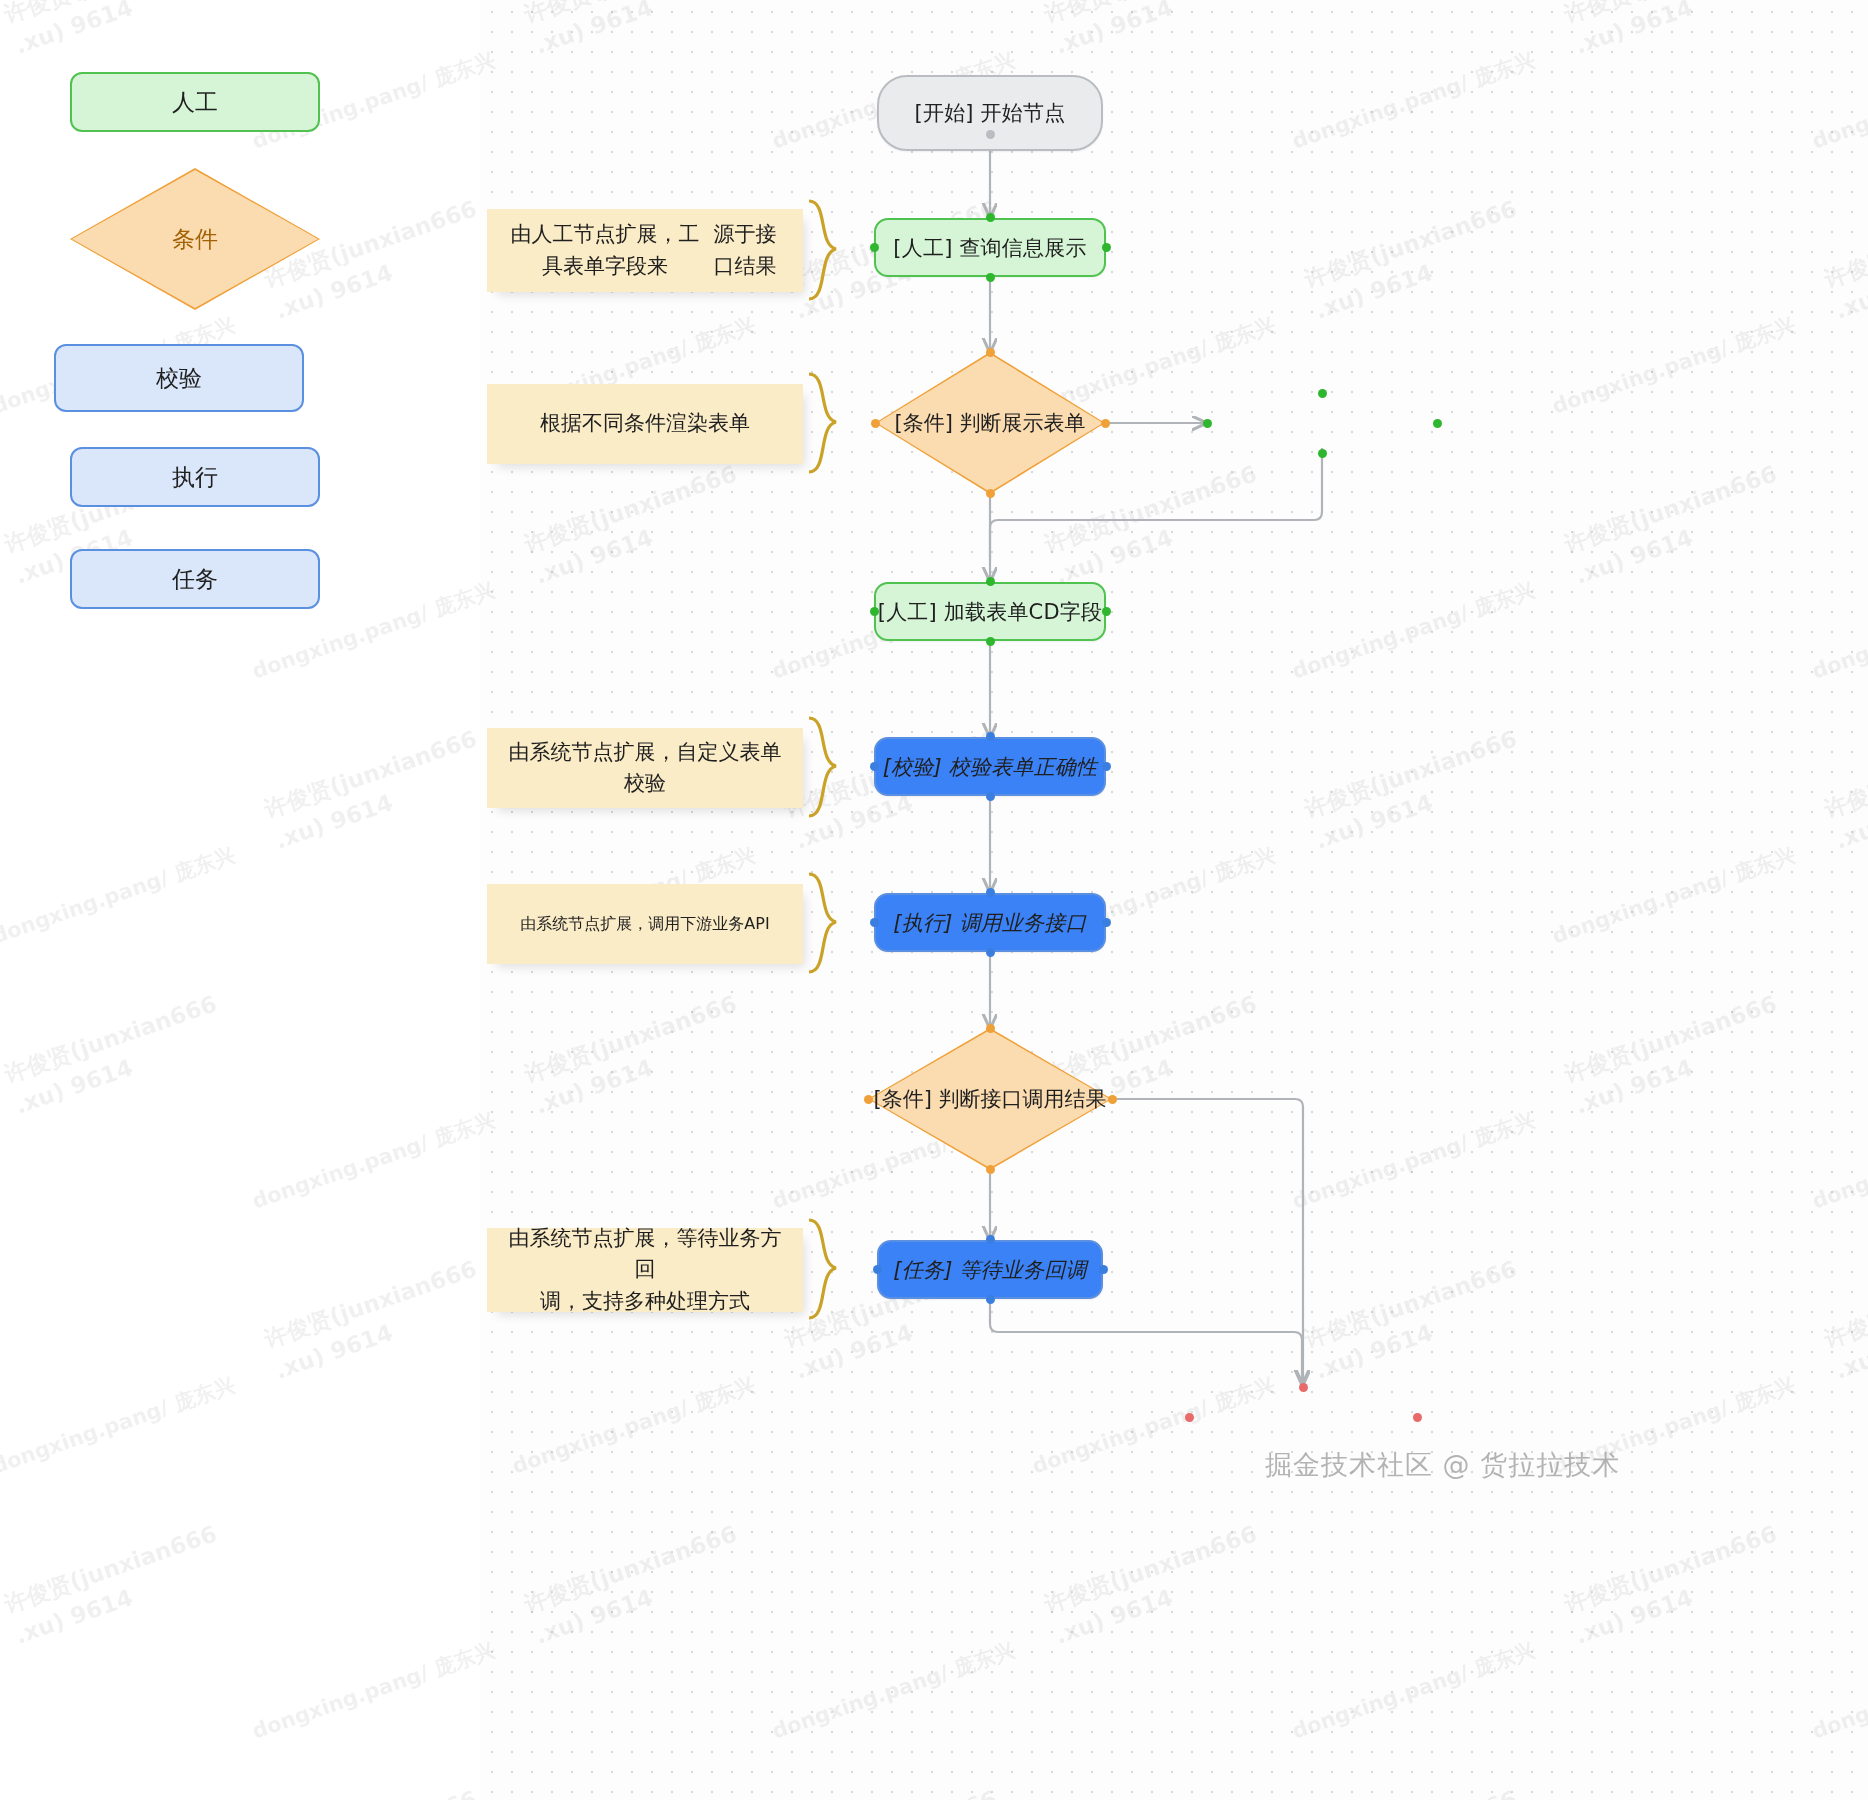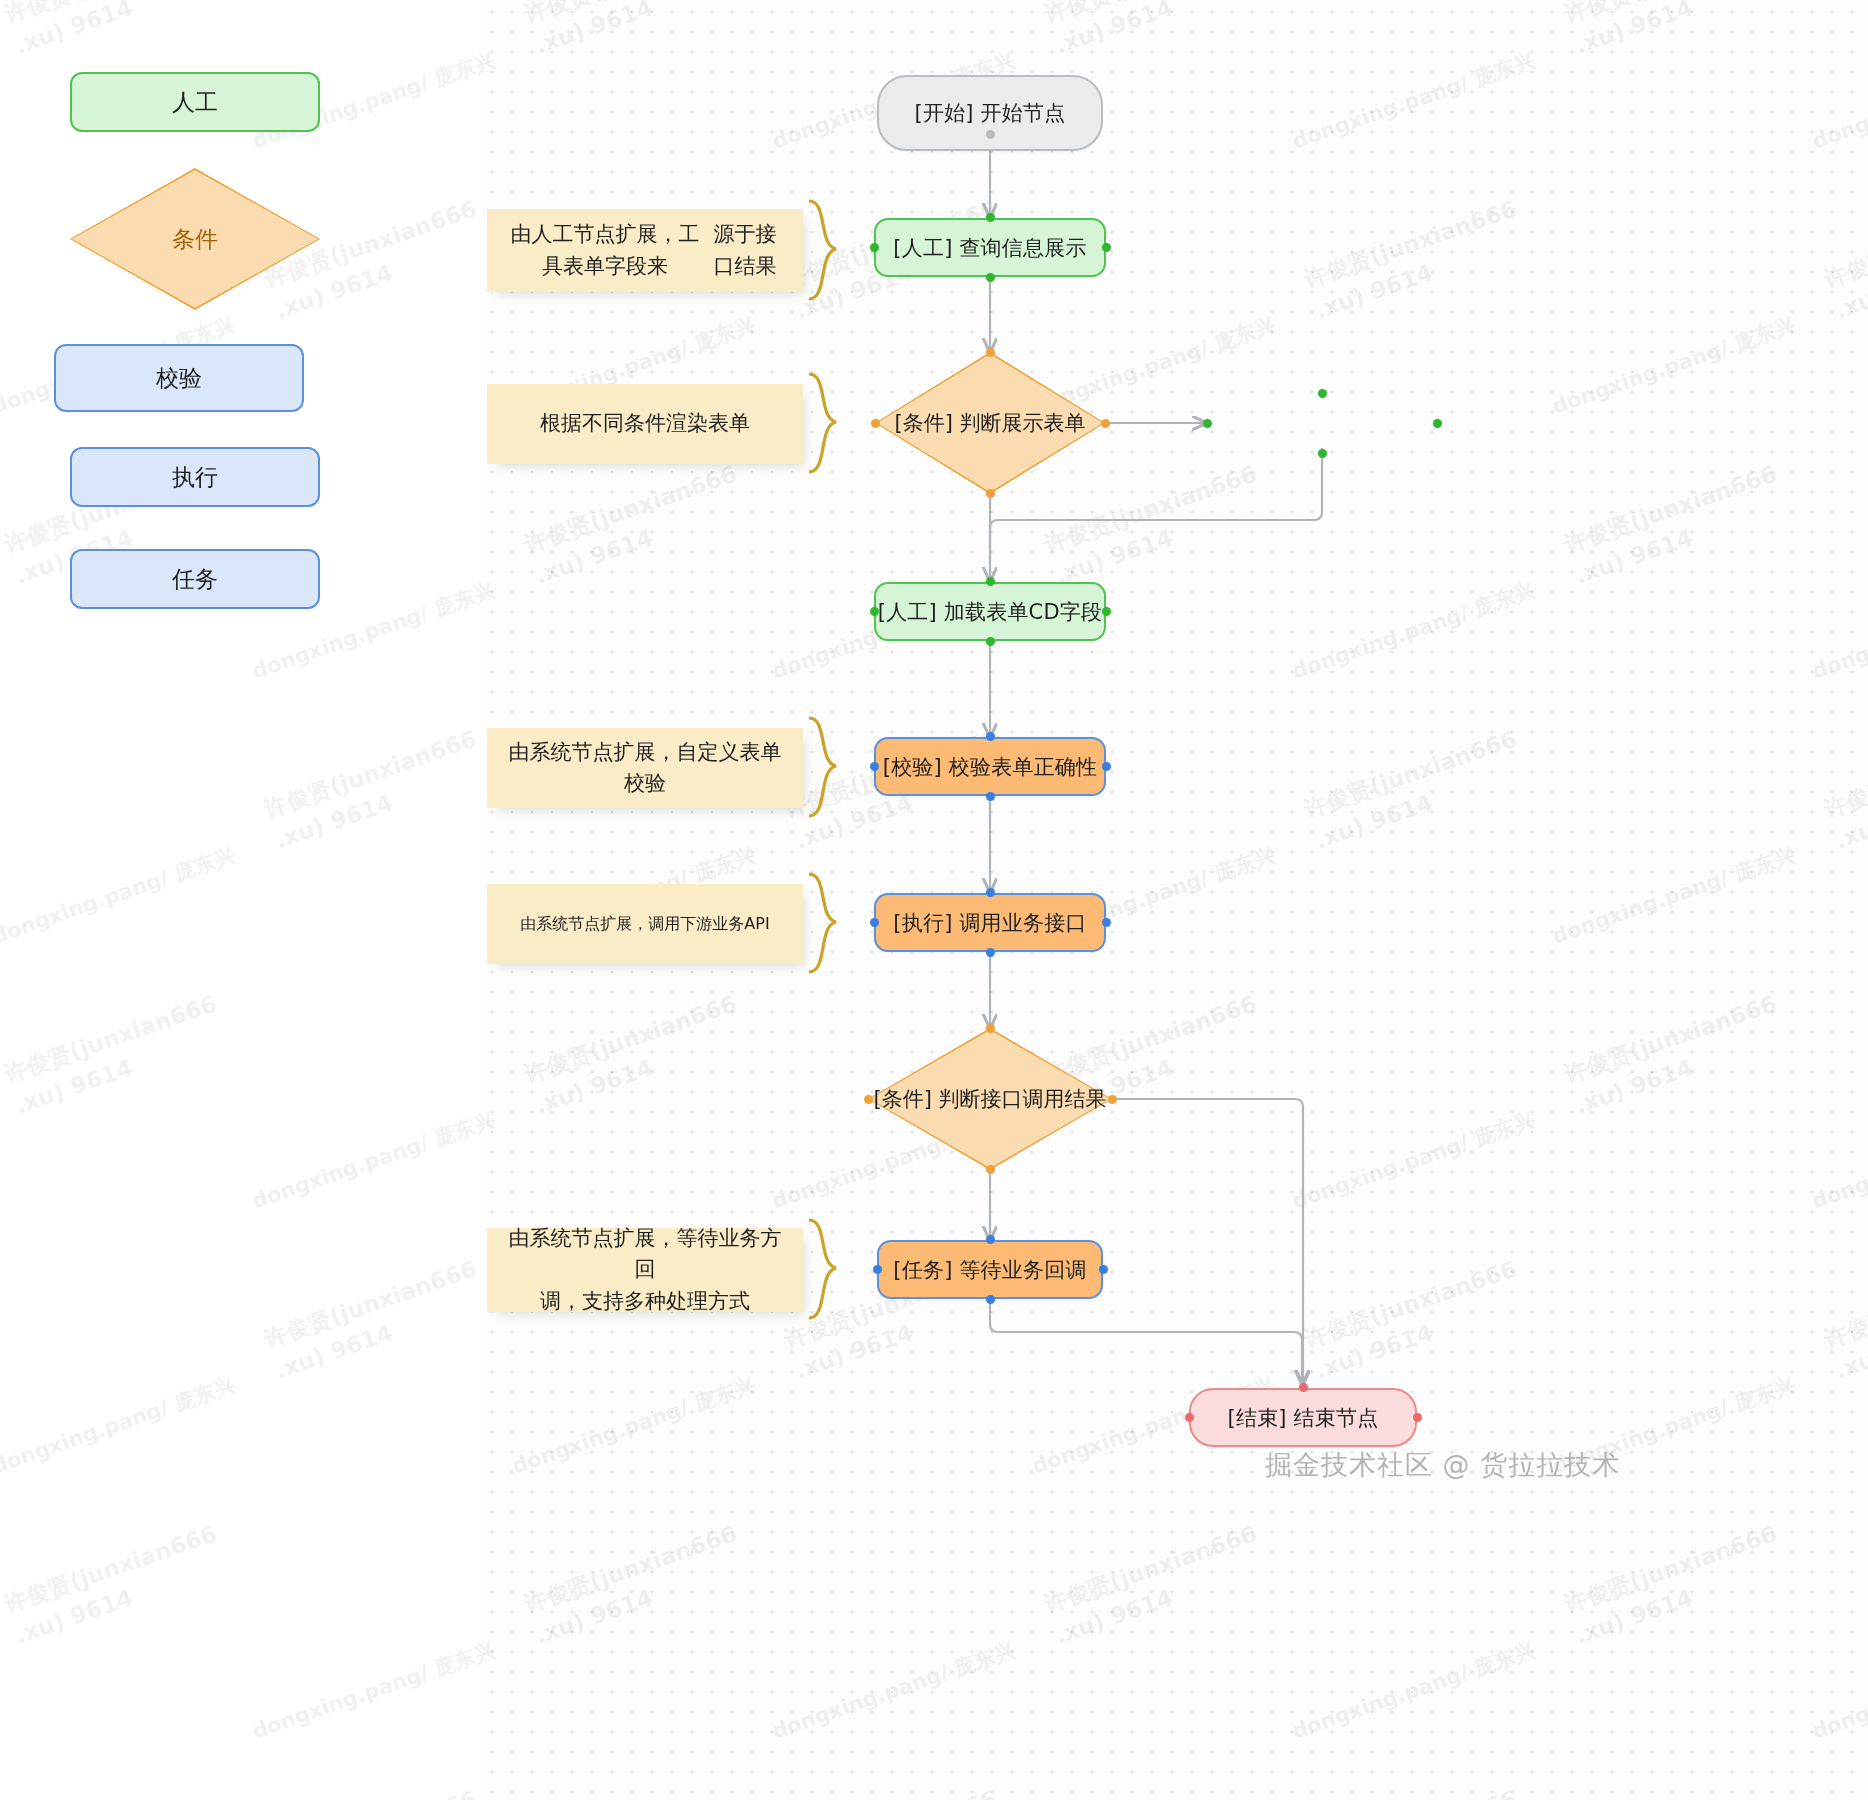--- a/index.html
+++ b/index.html
@@ -55,21 +55,21 @@
     z-index:10;
     letter-spacing:.2px;
   }
   .rbox{
     border-radius:14px;
     border:2px solid #999;
     box-shadow:0 1px 2px rgba(0,0,0,.06);
   }
   .n-start{background:#e9ebed;border-color:#b9bdc2;border-radius:30px;}
   .n-manual{background:#d6f5d6;border-color:#4fc24f;}
-  .n-sys{background:#fdba74;border-color:#5b8fe0;}
+  .n-sys{background:#3b82f6;border-color:#5b8fe0;font-style:italic;}
   .n-end{background:#fbdcdc;border-color:#e98b8b;border-radius:24px;}
 
   
   .diamond{
     position:absolute;z-index:10;
     display:flex;align-items:center;justify-content:center;
   }
   .diamond .dborder{
     position:absolute;inset:0;
     background:#f0a038;
@@ -353,23 +353,20 @@
   <div class="port p-orange" style="left:1107.5px;top:1094.5px;"></div>
 
   <div class="node rbox n-sys" style="left:877px;top:1240px;width:226px;height:59px;">
     <span>[任务] 等待业务回调</span>
   </div>
   <div class="port p-blue" style="left:985.5px;top:1235px;"></div>
   <div class="port p-blue" style="left:985.5px;top:1294.5px;"></div>
   <div class="port p-blue" style="left:872.5px;top:1265px;"></div>
   <div class="port p-blue" style="left:1098.5px;top:1265px;"></div>
 
-  <div class="node rbox n-end" style="left:1189px;top:1388px;width:228px;height:59px;">
-    <span>[结束] 结束节点</span>
-  </div>
   <div class="port p-red" style="left:1298.5px;top:1383px;"></div>
   <div class="port p-red" style="left:1184.5px;top:1413px;"></div>
   <div class="port p-red" style="left:1412.5px;top:1413px;"></div>
 
   <div class="note" style="left:487px;top:209px;width:316px;height:83px;flex-direction:row;">
     <span>由人工节点扩展，工具表单字段来</span>
     <span>源于接口结果</span>
   </div>
   <svg class="brace" style="left:806px;top:199px;width:60px;height:104px;">
     <path d="M3,2 C22,2 12,46 30,50 C12,54 22,100 3,100" fill="none" stroke="#c9a227" stroke-width="3.2"></path>

